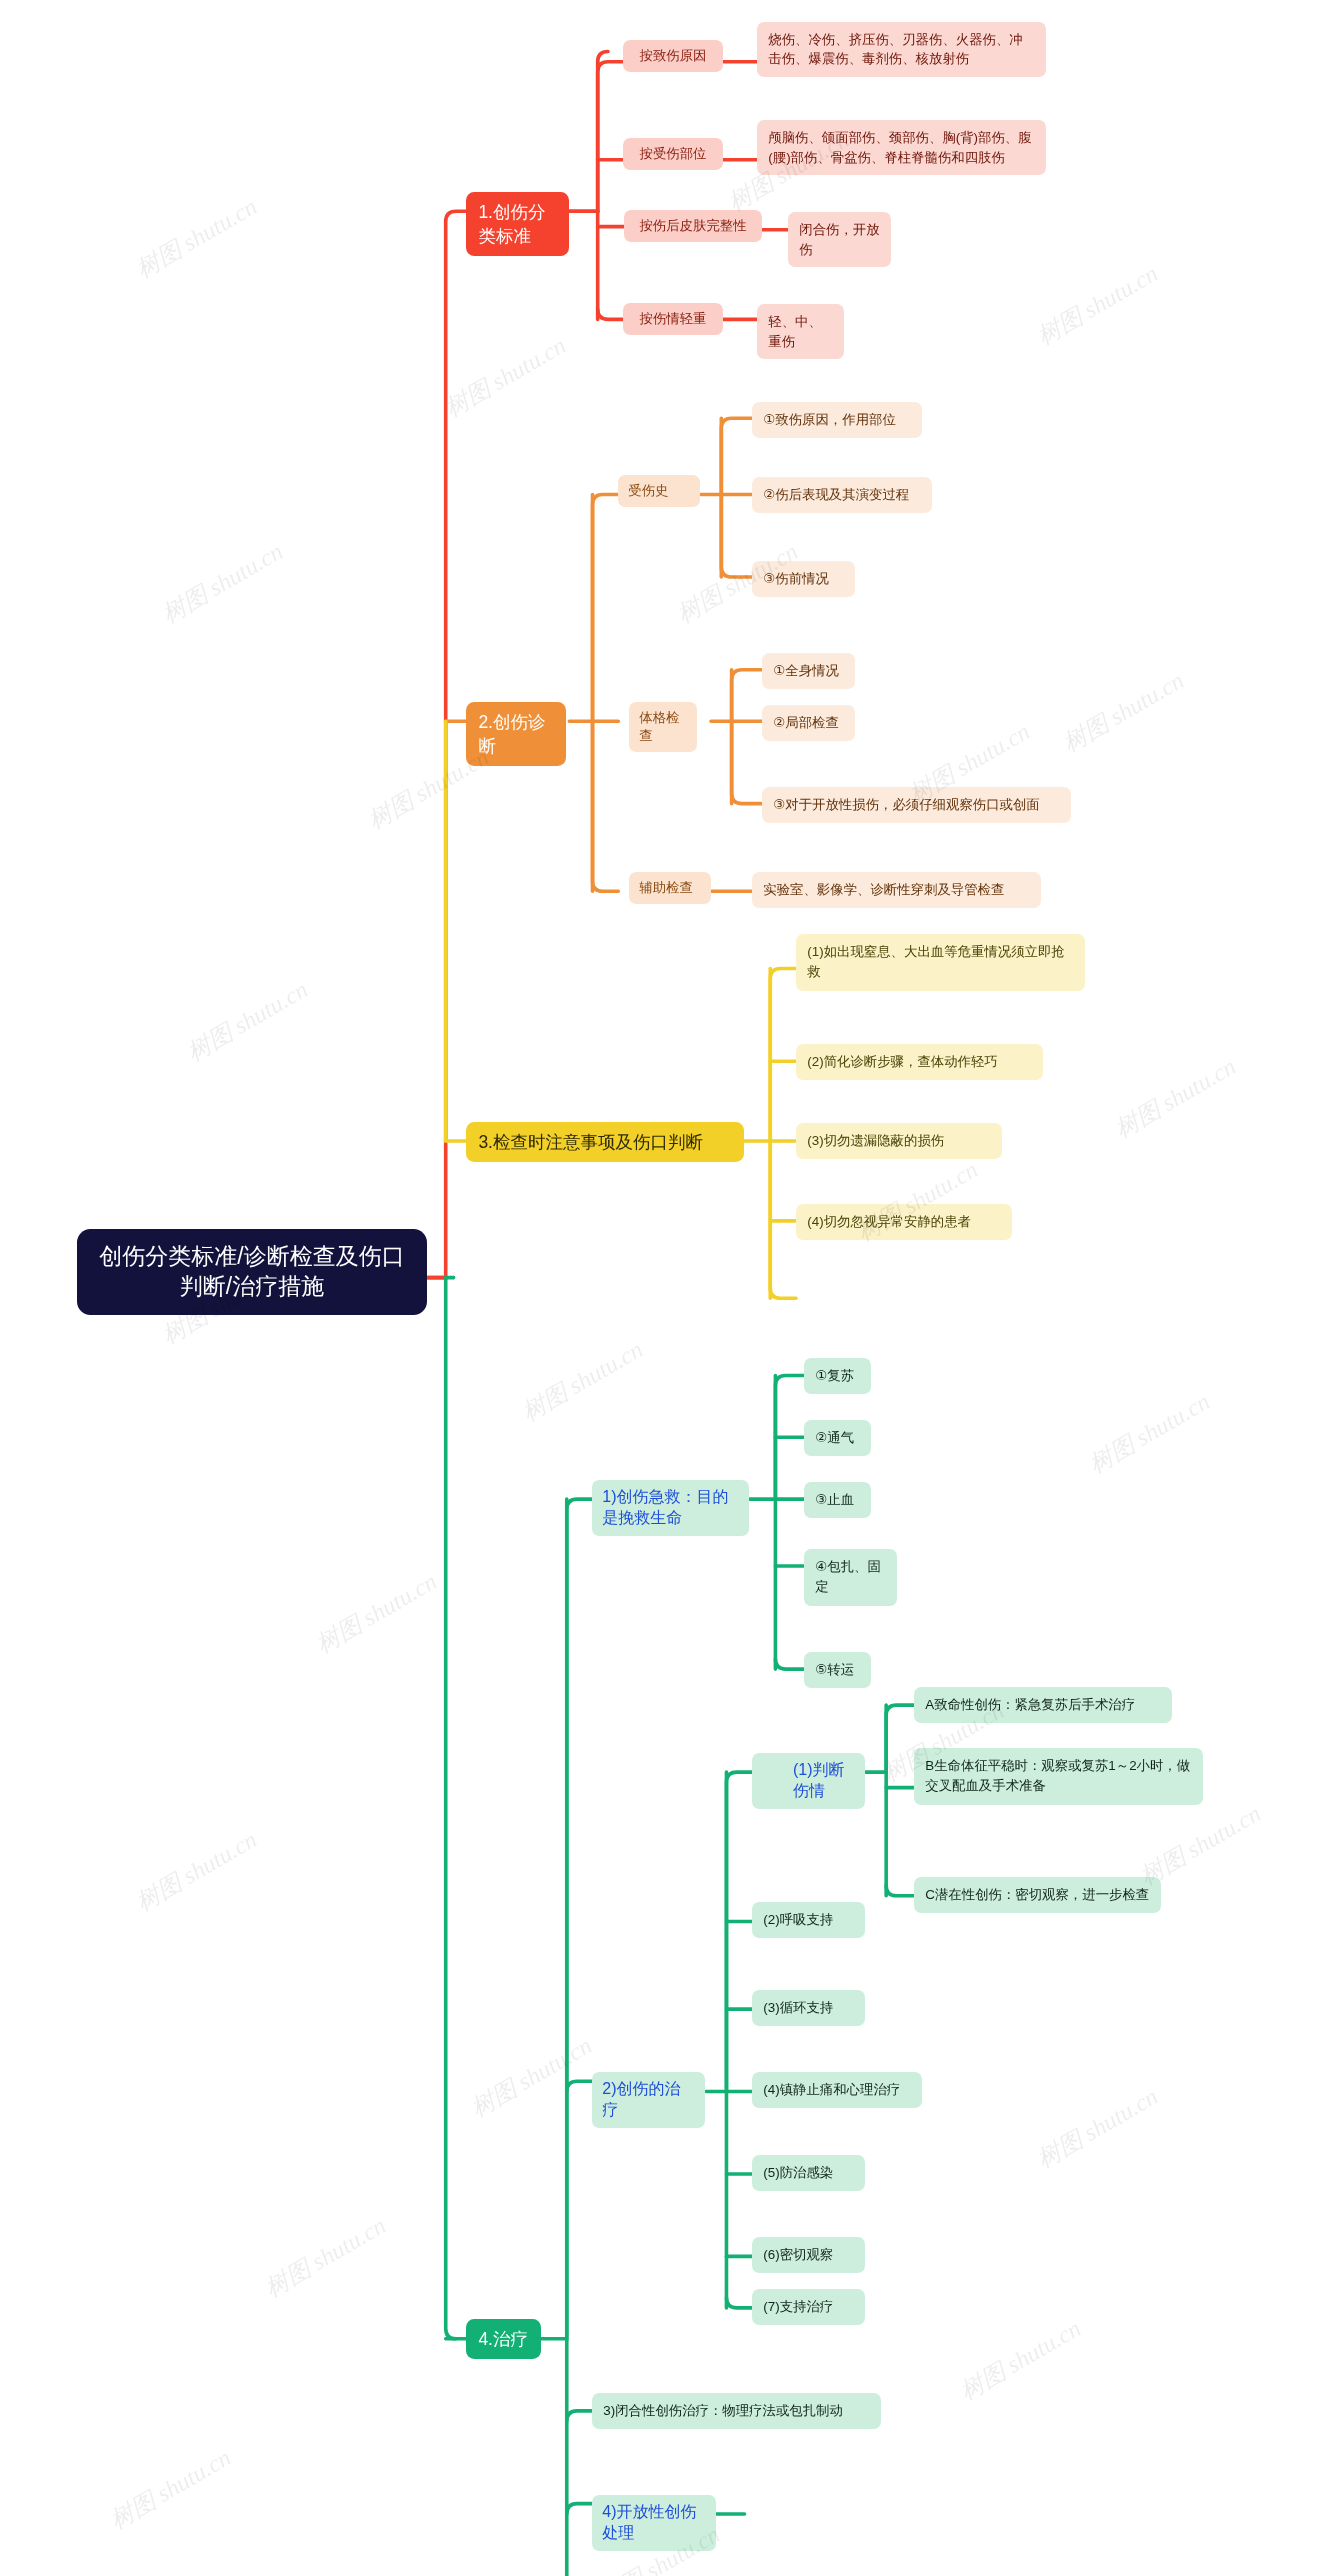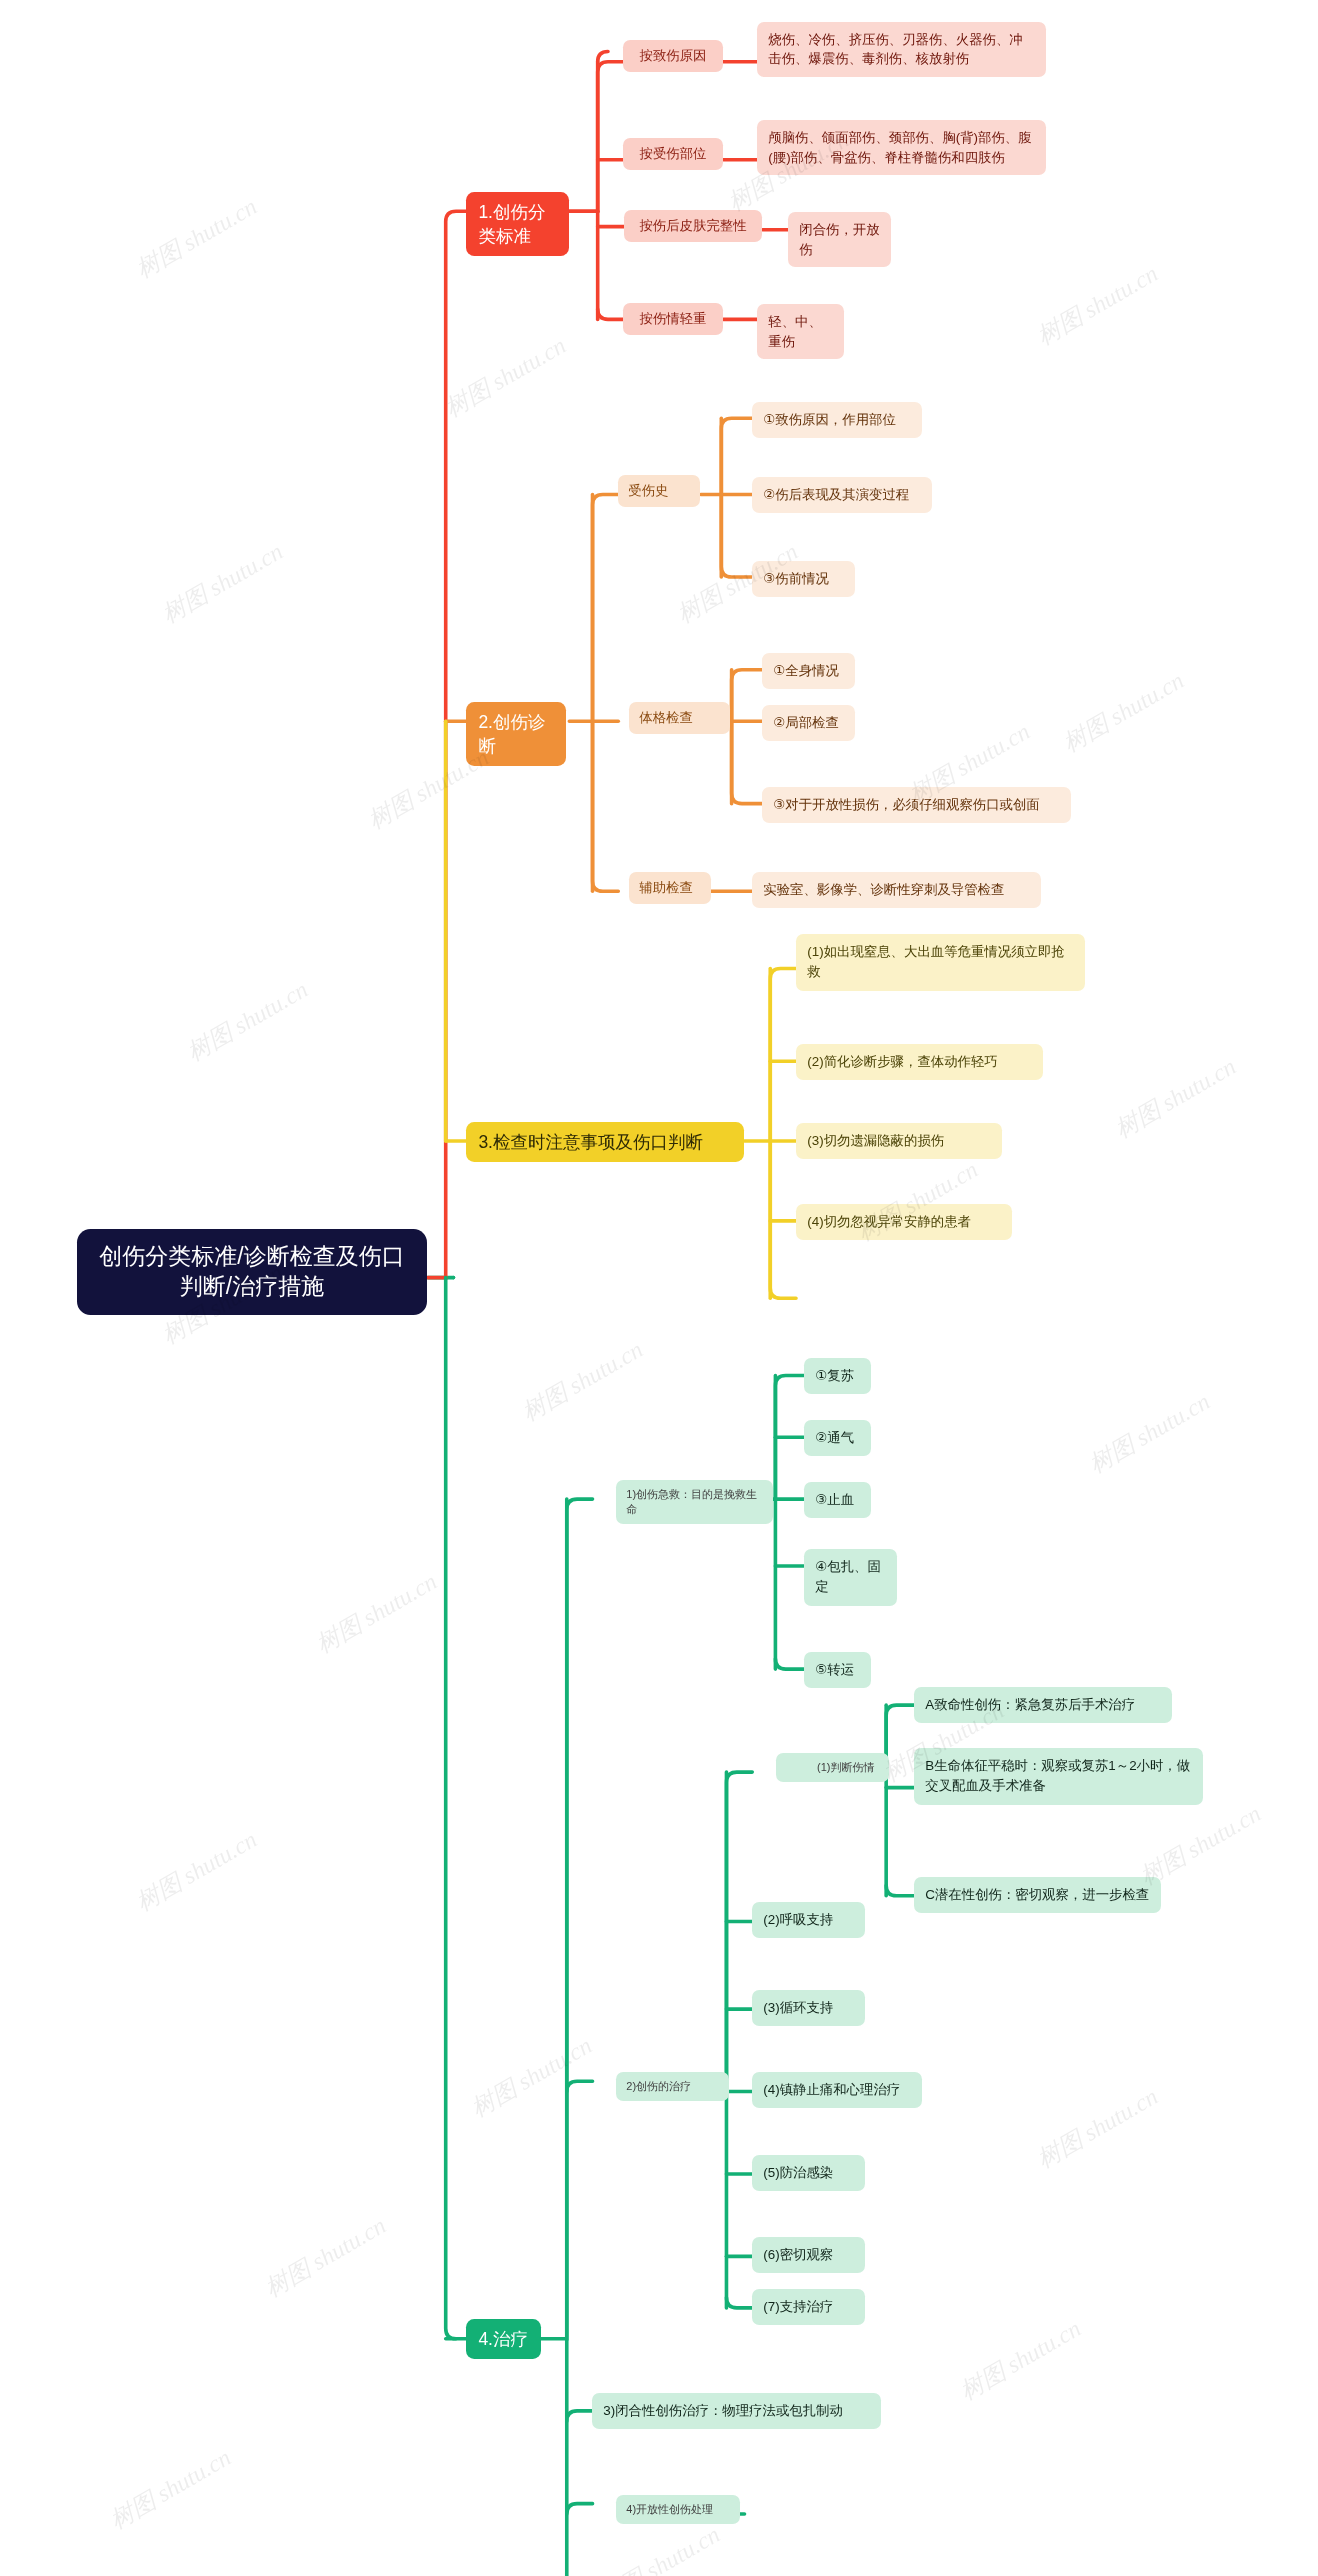--- a/index.html
+++ b/index.html
@@ -22,21 +22,21 @@
   .b2-main{background:#ef9038;color:#fff;font-size:17.5px;padding:8.2px 12.4px;border-radius:8.2px;}
   .b2-mid{background:#fbe3cf;color:#8a4a10;font-size:13.4px;padding:7.2px 10.3px;border-radius:7.2px;}
   .b2-leaf{background:#fcebdd;color:#63320a;font-size:13.4px;padding:8.2px 11.3px;border-radius:7.2px;line-height:1.45;}
 
   
   .b3-main{background:#f2d028;color:#2e2a05;font-size:17.5px;padding:8.2px 12.4px;border-radius:8.2px;}
   .b3-leaf{background:#fbf2c8;color:#4a4206;font-size:13.4px;padding:8.2px 11.3px;border-radius:7.2px;line-height:1.5;}
 
   
   .b4-main{background:#13b075;color:#fff;font-size:17.5px;padding:8.2px 12.4px;border-radius:8.2px;}
-  .b4-mid{background:#cdeedd;color:#404040;font-size:11px;padding:7.2px 10.3px;border-radius:7.2px;margin-left:24px;}
+  .b4-mid{background:#cdeedd;color:#1d4ed8;font-size:16px;padding:7.2px 10.3px;border-radius:7.2px;}
   .b4-leaf{background:#cdeedd;color:#10251a;font-size:13.4px;padding:8.2px 11.3px;border-radius:7.2px;line-height:1.5;}
 
   .wm{position:absolute;color:rgba(0,0,0,0.07);font-size:24px;
       transform:rotate(-30deg);white-space:nowrap;pointer-events:none;user-select:none;
       font-family:"Liberation Serif","DejaVu Serif",serif;font-style:italic;}
 </style>
 </head>
 <body>
 
 <div id="canvas">
@@ -188,21 +188,21 @@
   <div class="node b2-leaf" style="left:752px;top:402px;width:170px;">
     <span>①致伤原因，作用部位</span>
   </div>
   <div class="node b2-leaf" style="left:752px;top:477px;width:180px;">
     <span>②伤后表现及其演变过程</span>
   </div>
   <div class="node b2-leaf" style="left:752px;top:561px;width:103px;">
     <span>③伤前情况</span>
   </div>
 
-  <div class="node b2-mid" style="left:629px;top:702px;width:101px;">
+  <div class="node b2-mid" style="left:629px;top:702px;width:68px;">
     <span>体格检查</span>
   </div>
   <div class="node b2-leaf" style="left:762px;top:653px;width:93px;">
     <span>①全身情况</span>
   </div>
   <div class="node b2-leaf" style="left:762px;top:705px;width:93px;">
     <span>②局部检查</span>
   </div>
   <div class="node b2-leaf" style="left:762px;top:787px;width:309px;">
     <span>③对于开放性损伤，必须仔细观察伤口或创面</span>

